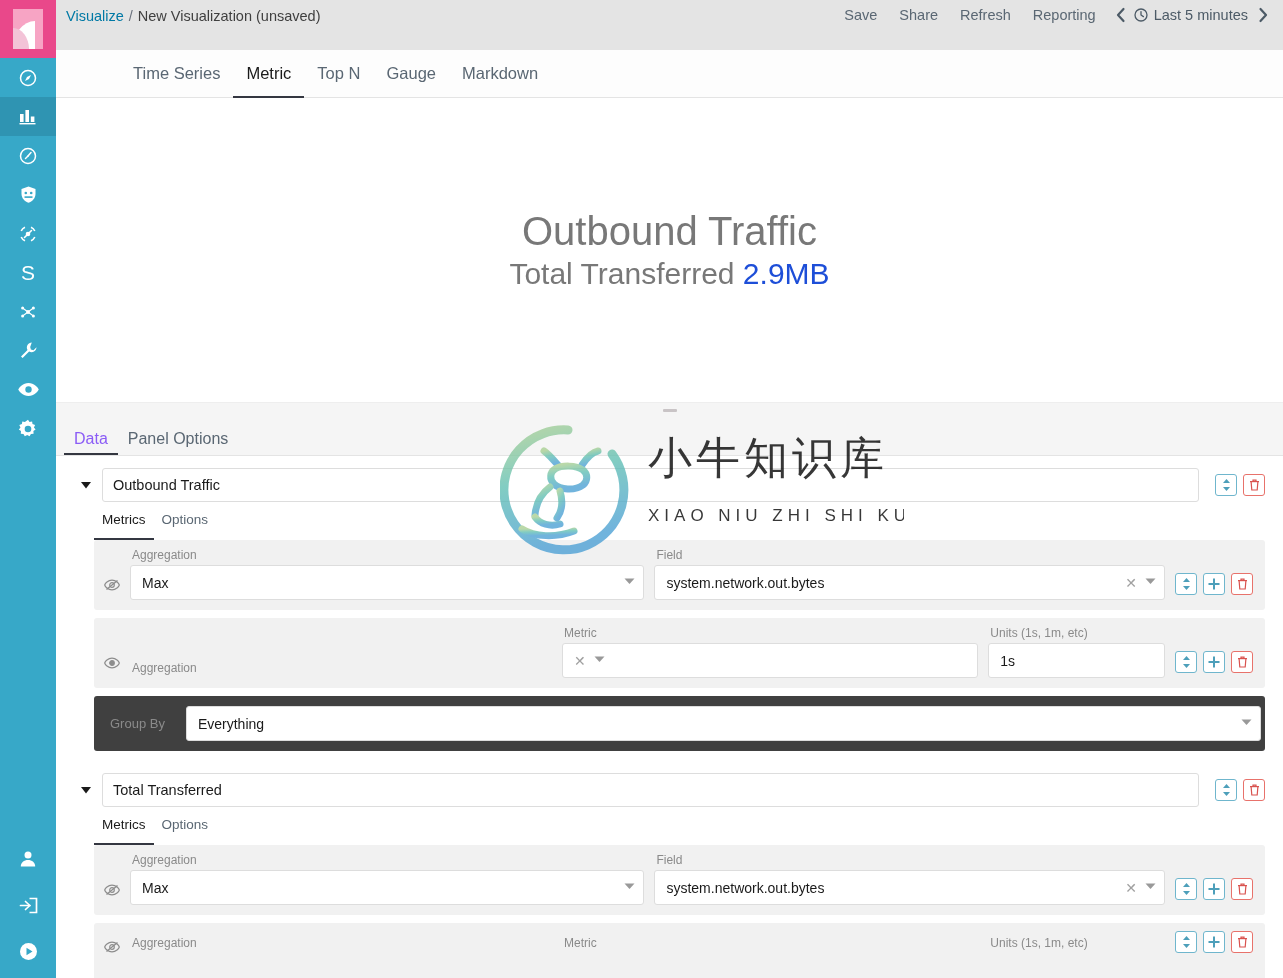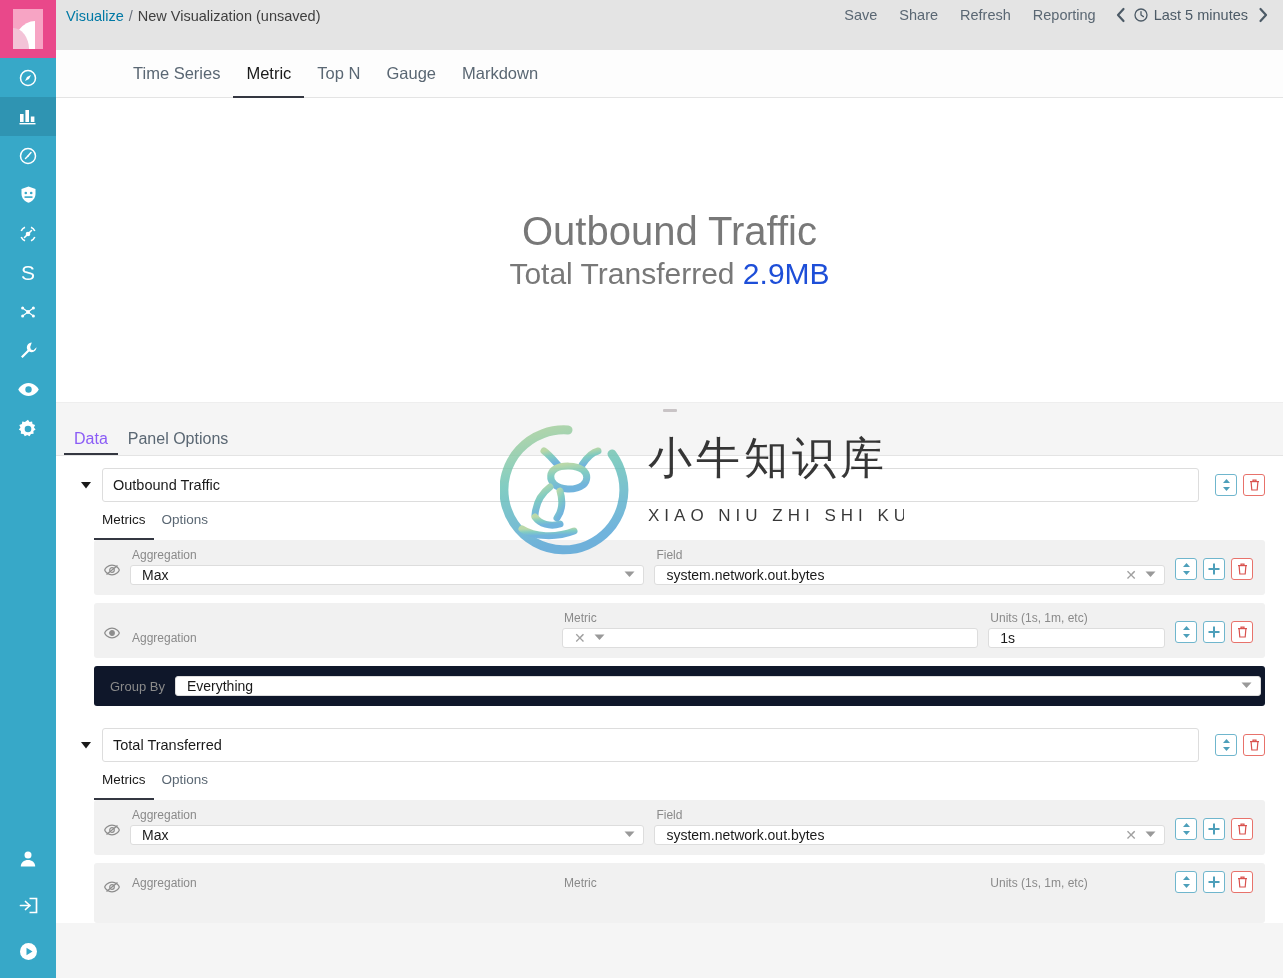--- a/index.html
+++ b/index.html
@@ -159,34 +159,34 @@
     padding: 8px 12px 10px 10px;
     display: flex; align-items: flex-end; gap: 10px;
     margin-bottom: 8px;
   }
   .eye { flex: 0 0 16px; color: #8d8d8d; margin-bottom: 9px; }
   .eye svg { display: block; }
 
   .fld { display: flex; flex-direction: column; }
   .fld .lbl { font-size: 12px; color: #8a8a8a; margin-bottom: 3px; padding-left: 2px; }
   .ctrl {
-    height: 20px; border: 1px solid #ddd; border-radius: 3px; background: #ffffff;
+    height: 35px; border: 1px solid #ddd; border-radius: 3px; background: #ffffff;
     display: flex; align-items: center; padding: 0 8px 0 11px;
     font-size: 14px; color: #1a1a1a;
   }
   .ctrl .val { flex: 1 1 auto; white-space: nowrap; overflow: hidden; text-overflow: ellipsis; }
   .ctrl .clear { color: #a0a0a0; font-size: 14px; margin-right: 8px; cursor: pointer; }
   .ctrl .caret { color: #999999; font-size: 9px; line-height: 1; }
   .ctrl.plain { padding-right: 11px; }
 
   .agg-btns { display: flex; gap: 6px; margin-left: auto; margin-bottom: 5px; }
 
   .groupby-row {
-    background: #0f172a; border-radius: 3px;
-    display: flex; align-items: center; gap: 10px;
+    background: #404040; border-radius: 3px;
+    display: flex; align-items: center; gap: 21px;
     padding: 10px 4px 10px 10px;
     margin-bottom: 8px;
   }
   .groupby-row .gb-lbl { font-size: 13px; color: #8a8a8a; flex: 0 0 auto; padding-left: 6px; }
   .groupby-row .ctrl { flex: 1 1 auto; }
 
   
   .watermark {
     position: absolute; left: 444px; top: 421px;
     width: 404px; height: 142px;

